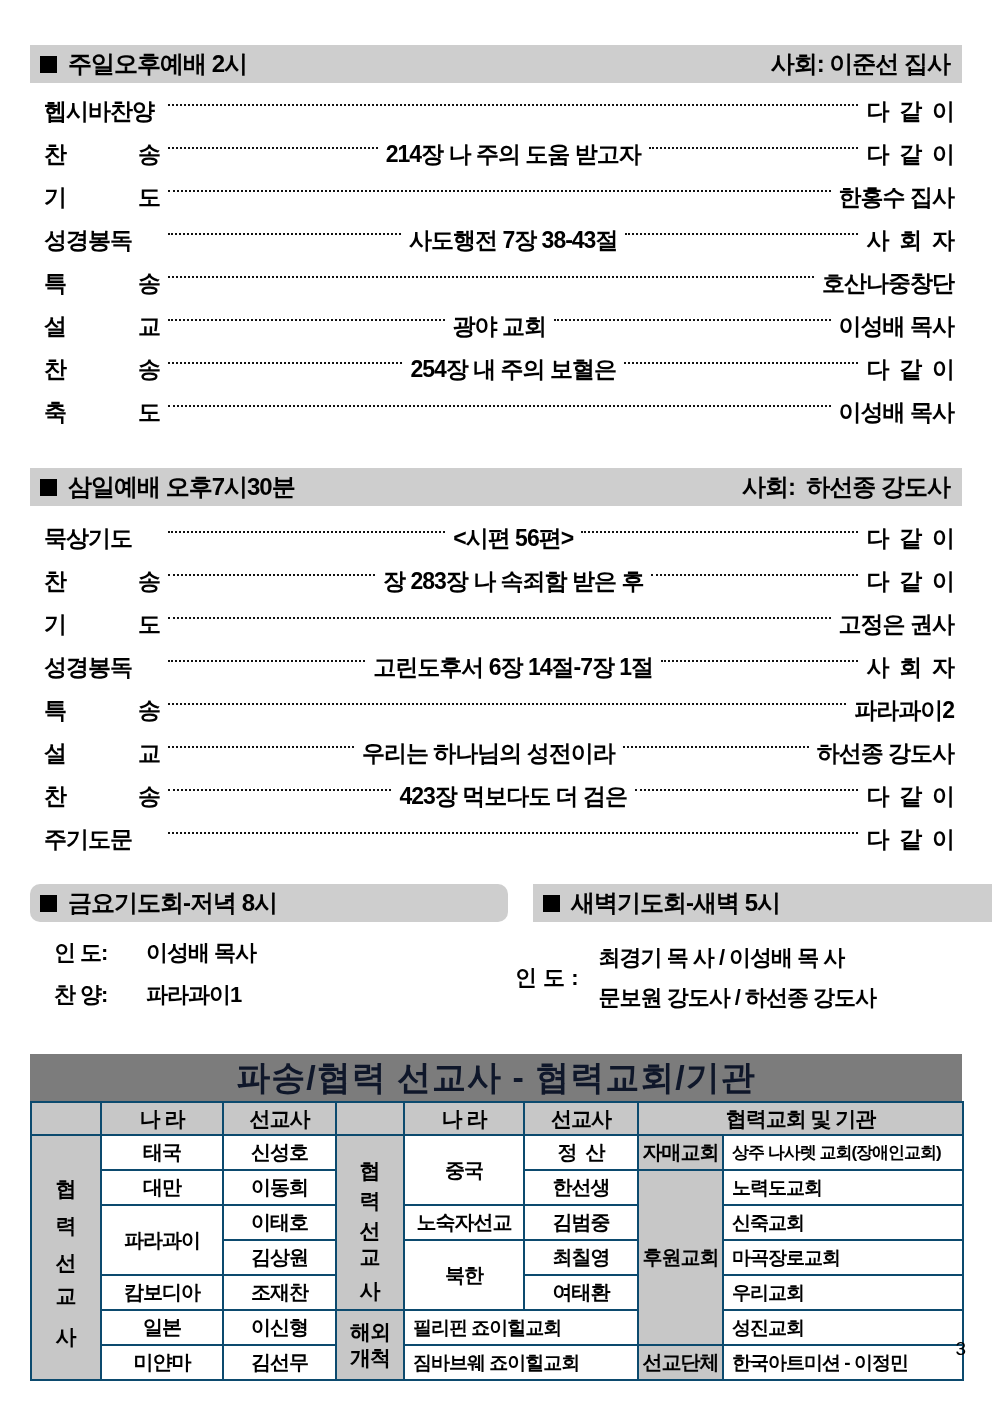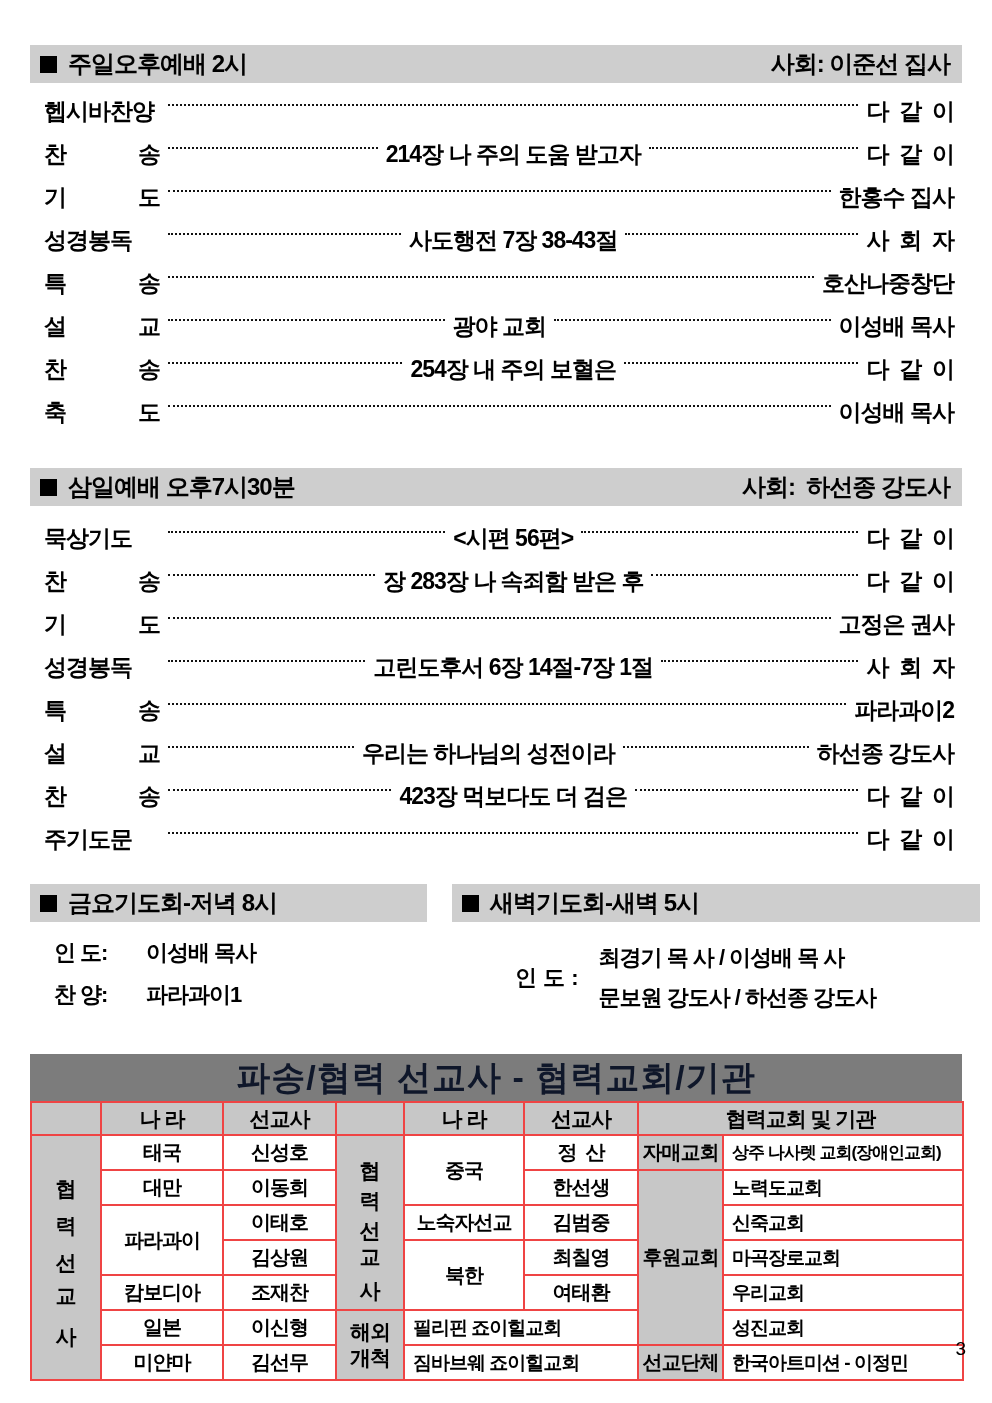--- a/index.html
+++ b/index.html
@@ -27,39 +27,39 @@
   .leader{flex:1 1 auto;height:2px;border-bottom:2px dotted #111;margin:6px 8px 0 8px;}
   .pcenter{white-space:pre;letter-spacing:-1px;}
   .pright{white-space:pre;text-align:right;letter-spacing:-1px;}
 
   .sec1rows{margin-top:13px;margin-bottom:28px;}
   .sec2rows{margin-top:17px;margin-bottom:17px;}
 
   
   .miniwrap{display:flex;gap:25px;}
   .minibar{flex:0 0 auto;box-sizing:border-box;}
-  .mini-l{width:397px;}
+  .mini-l{width:478px;border-radius:10px;}
   .mini-r{width:528px;}
   .minibody{display:flex;margin-top:8px;align-items:center;}
   .mini-l-body{width:452px;padding-left:24px;box-sizing:border-box;}
   .fline{display:flex;height:42px;align-items:center;font-size:22px;letter-spacing:-1px;}
   .fline .flab{width:92px;white-space:pre;}
   .mini-r-body{width:455px;padding-left:33px;box-sizing:border-box;display:flex;align-items:center;margin-top:8px;}
   .dlabel{font-size:22px;white-space:pre;margin-right:20px;}
   .dlines{display:flex;flex-direction:column;}
   .dline{font-size:22px;line-height:40px;white-space:pre;letter-spacing:-1px;}
 
   
   .mtitlebar{
     margin-top:36px;background:#7c7c7c;color:#0f172a;height:47px;
     display:flex;align-items:center;justify-content:center;
     font-size:34px;letter-spacing:1px;
   }
   table.mtable{border-collapse:collapse;width:932px;table-layout:fixed;}
-  .mtable td{border:2px solid #ef4444;text-align:center;vertical-align:middle;
+  .mtable td{border:2px solid #0c4a6e;text-align:center;vertical-align:middle;
     font-size:20px;font-weight:bold;padding:0;overflow:hidden;letter-spacing:-1px;}
   .mtable tr{height:35px;}
   tr.thead{height:33px;}
   .thead td{background:#c7c7c7;font-size:21px;}
   td.gray{background:#c7c7c7;}
   .vtext{writing-mode:vertical-lr;text-orientation:upright;display:inline-block;
     font-size:21px;letter-spacing:16px;}
   .vtext.short{letter-spacing:9px;}
   td.wrapcell{font-size:21px;white-space:normal;word-break:keep-all;line-height:26px;}
   td.lcell{text-align:left;padding-left:8px;white-space:pre;}

